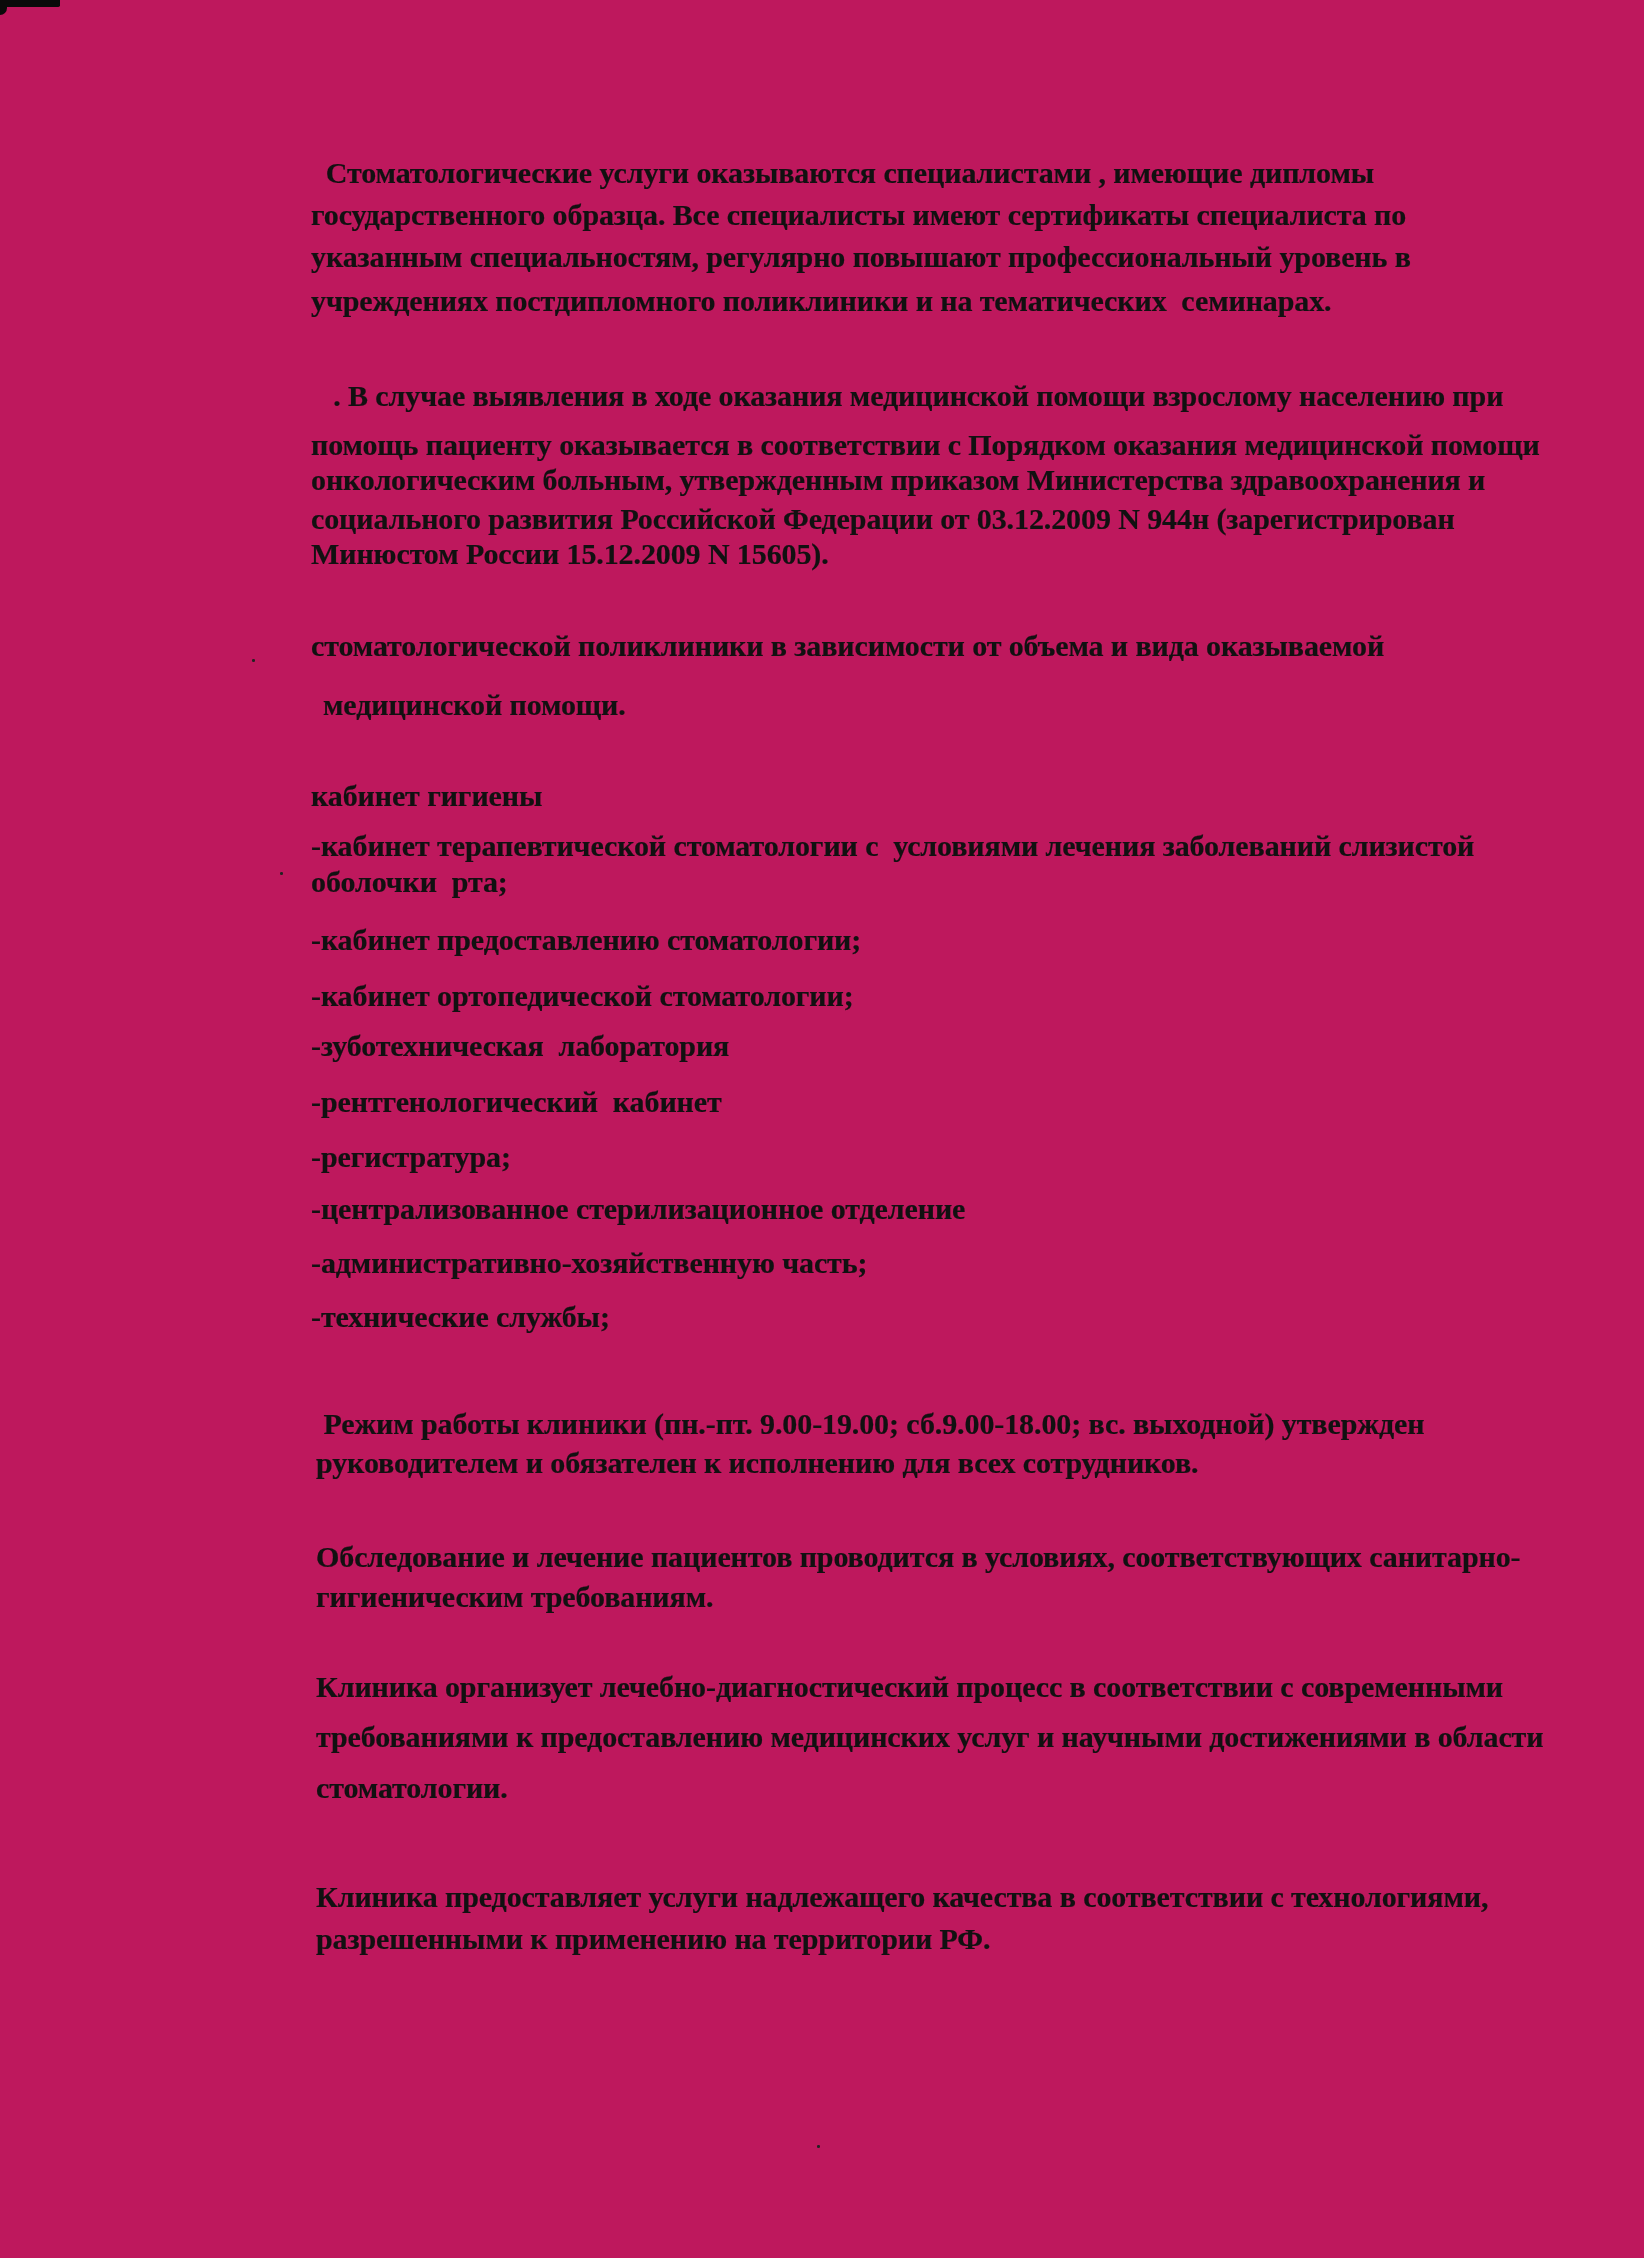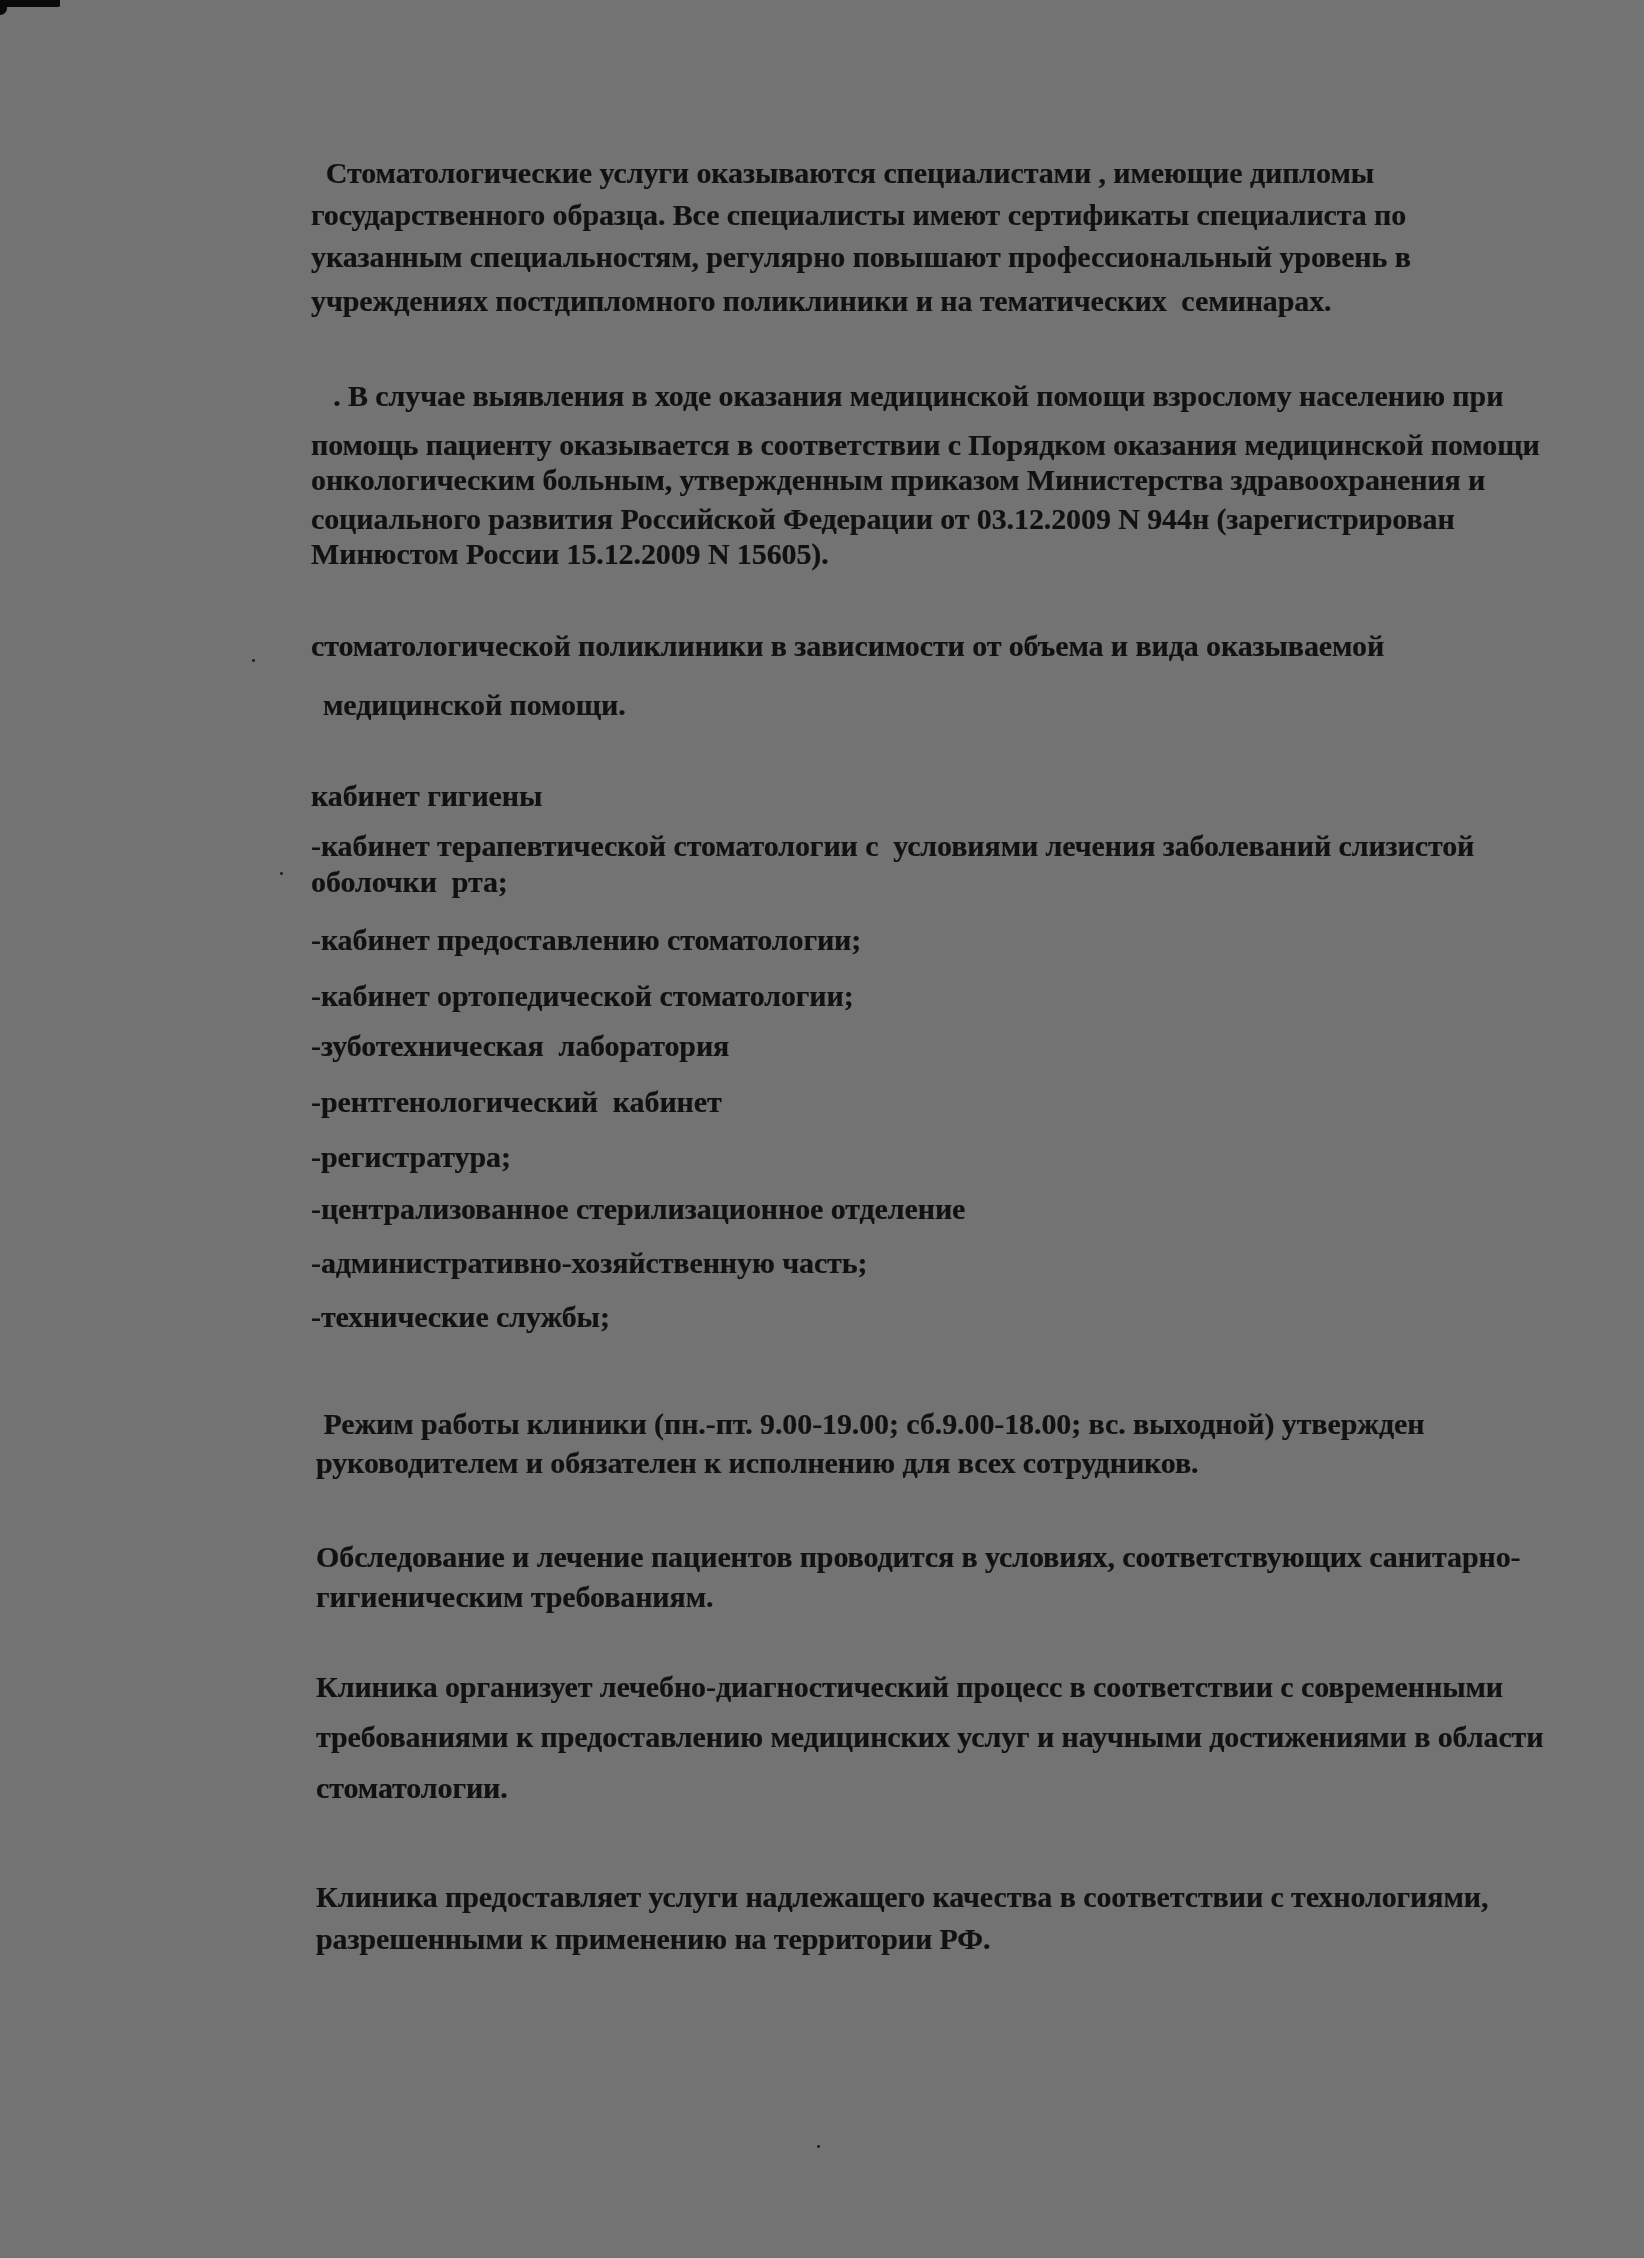--- a/index.html
+++ b/index.html
@@ -1,17 +1,17 @@
 <!DOCTYPE html>
 <html style="font-size:14.6px"><head>
 <meta charset="utf-8">
 <style>
   html, body { margin: 0; padding: 0; background: #ffffff; }
   body { width: 1645px; height: 2259px; position: relative; overflow: hidden; }
-  .page { position: absolute; left: 0; top: 0; width: 1645px; height: 2259px; background: #737373; }
+  .page { position: absolute; left: 0; top: 0; width: 1645px; height: 2259px; background: #be185d; }
   .corner { position: absolute; left: 0; top: 0; width: 60px; height: 7.3px; background: #0a0a0a; border-bottom-right-radius: 1.8px; }
   .corner2 { position: absolute; left: 0; top: 5.5px; width: 7.3px; height: 9.1px; background: #0a0a0a; border-bottom-right-radius: 7.3px; }
   .line {
     position: absolute;
     font-family: "Liberation Serif", "DejaVu Serif", serif;
     font-size: 30px;
     font-weight: bold;
     color: #111111;
     white-space: pre;
     line-height: 37px;

